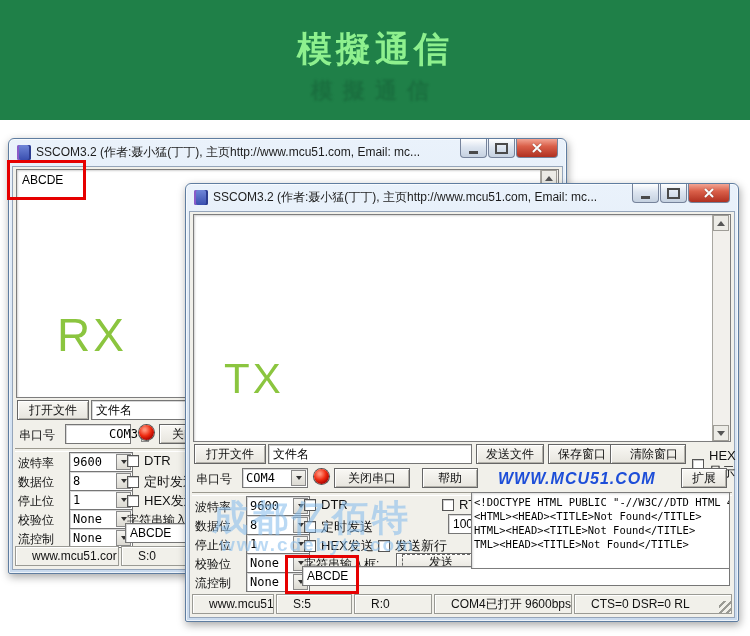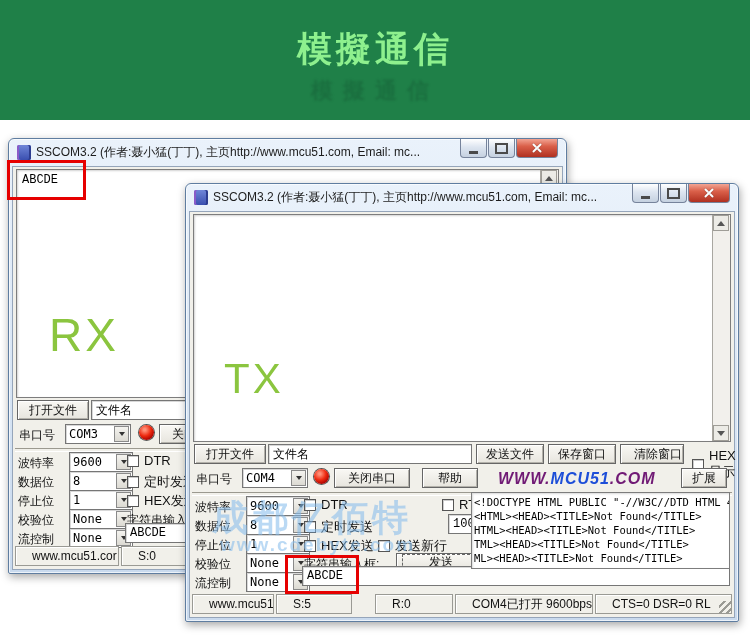--- a/index.html
+++ b/index.html
@@ -25,21 +25,21 @@
   .cap.close{width:42px;background:linear-gradient(#f2a493,#da604a 40%,#b03020);}
   .glyph-min{width:9px;height:3px;background:#4a4a4a;margin-top:8px;}
   .glyph-max{width:9px;height:7px;border:2px solid #4a4a4a;}
   .xwrap{position:relative;width:12px;height:12px;}
   .xbar{position:absolute;left:0;top:5px;width:12px;height:2px;background:#fff;border-radius:1px;box-shadow:0 0 1px rgba(0,0,0,.5);}
   .xbar.a{transform:rotate(45deg);} .xbar.b{transform:rotate(-45deg);}
   .client{left:3px;right:3px;top:27px;bottom:3px;background:#f1f0ea;border:1px solid #95a5ba;}
   
   .recv{background:#fff;border:1px solid #7d7d7d;box-shadow:inset 1px 1px 2px rgba(0,0,0,.18);}
   .bigmark{font-size:46px;color:#8bc53f;letter-spacing:3px;}
-  .mono{font-family:Liberation Mono, monospace;}
+  .mono{font-family:Liberation Sans, sans-serif;}
   .btn{height:20px;background:linear-gradient(#f9f8f4,#e7e5de);border:1px solid #666;
     box-shadow:inset 1px 1px 0 #fff, inset -1px -1px 0 #b3b1aa;display:flex;align-items:center;justify-content:center;
     font-size:12px;color:#111;box-sizing:border-box;}
   .edit{height:20px;background:#fff;border:1px solid #767676;box-shadow:inset 1px 1px 0 #d8d8d8;
     display:flex;align-items:center;padding:0 4px;font-size:12px;box-sizing:border-box;}
   .combo{height:20px;background:#fff;border:1px solid #767676;box-shadow:inset 1px 1px 0 #d8d8d8;
     display:flex;align-items:center;box-sizing:border-box;}
   .combo-text{flex:1;padding:0 3px;font-size:12px;font-family:"DejaVu Sans Mono",monospace;}
   .combo-btn{width:15px;height:16px;margin-right:1px;background:linear-gradient(#f4f3ef,#dcdad3);
     border:1px solid #8a8a8a;display:flex;align-items:center;justify-content:center;box-sizing:border-box;}
@@ -53,21 +53,21 @@
   .divider{height:2px;border-top:1px solid #9b998f;border-bottom:1px solid #ffffff;}
   .lbl{font-size:12px;color:#111;white-space:nowrap;}
   .statusbar{display:flex;gap:2px;}
   .spanel{height:20px;background:#f1f0ea;border:1px solid #9a9a94;box-shadow:inset 1px 1px 0 #fff;
     display:flex;align-items:center;padding:0 16px;font-size:12px;color:#111;box-sizing:border-box;white-space:nowrap;overflow:hidden;}
   .scroll{background:#f2f0ec;border-left:1px solid #a9a7a1;}
   .sb-btn{height:16px;background:#ecebe6;border:1px solid #9f9d97;display:flex;align-items:center;justify-content:center;box-sizing:border-box;}
   .term{background:#fff;border:1px solid #7d7d7d;box-shadow:inset 1px 1px 2px rgba(0,0,0,.15);
     font-family:"DejaVu Sans Mono",monospace;font-size:10.5px;line-height:14px;padding:2px 2px;overflow:hidden;white-space:nowrap;color:#000;}
   .brand{font-size:16px;font-weight:bold;font-style:italic;letter-spacing:1px;white-space:nowrap;}
-  .brand .b1,.brand .b3{color:#701a75;} .brand .b2{color:#1d4ed8;}
+  .brand .b1,.brand .b3{color:#1d4ed8;} .brand .b2{color:#1d4ed8;}
   .sendbtn{padding:1px;}
   .send-inner{border:1px dashed #666;padding:0 26px;font-size:12px;line-height:14px;}
   .redbox{border:3px solid #e60000;z-index:60;}
   .wmark{color:rgba(130,185,235,.55);font-weight:bold;pointer-events:none;z-index:5;white-space:nowrap;}
 </style>
 </head>
 <body>
 
 <div class="abs banner">
   <div class="abs banner-ghost">模擬通信</div>
@@ -90,36 +90,36 @@
         <div class="xwrap">
           <span class="xbar a"></span>
           <span class="xbar b"></span>
         </div>
       </div>
   </div>
   <div class="abs client">
 
     <div class="abs recv" style="left:3px;top:2px;right:3px;height:227px;">
       <div class="abs mono" style="left:5px;top:3px;font-size:12px;">ABCDE</div>
-      <div class="abs bigmark" style="left:32px;top:138px;">RX</div>
+      <div class="abs bigmark" style="left:40px;top:138px;">RX</div>
       <div class="abs scroll" style="right:0;top:0;bottom:0;width:17px;">
         <div class="sb-btn" style="width:16px;">
             <div class="tri-up"></div>
           </div>
         <div class="sb-btn abs" style="width:16px;bottom:0;">
             <div class="tri-dn2"></div>
           </div>
       </div>
     </div>
 
     <div class="abs btn" style="left:4px;top:233px;width:72px;">打开文件</div>
     <div class="abs edit" style="left:78px;top:233px;width:204px;">文件名</div>
 
     <div class="abs lbl" style="left:6px;top:260px;">串口号</div>
-    <div class="abs combo" style="left:52px;top:257px;width:66px;">
+    <div class="abs combo" style="left:52px;top:257px;width:66px;padding-left:40px;">
       <span class="combo-text">COM3</span>
       <span class="combo-btn">
           <span class="tri-down"></span>
         </span>
     </div>
     <div class="abs led" style="left:126px;top:258px;"></div>
     <div class="abs btn" style="left:146px;top:257px;width:74px;">关闭串口</div>
     <div class="abs divider" style="left:2px;right:2px;top:281px;"></div>
 
     <div class="abs lbl" style="left:5px;top:288px;">波特率</div>
@@ -210,21 +210,21 @@
         <div class="sb-btn abs" style="width:16px;bottom:0;">
             <div class="tri-dn2"></div>
           </div>
       </div>
     </div>
 
     <div class="abs btn" style="left:4px;top:232px;width:72px;">打开文件</div>
     <div class="abs edit" style="left:78px;top:232px;width:204px;">文件名</div>
     <div class="abs btn" style="left:286px;top:232px;width:68px;">发送文件</div>
     <div class="abs btn" style="left:358px;top:232px;width:68px;">保存窗口</div>
-    <div class="abs btn" style="left:430px;top:232px;width:64px;padding-left:12px;">清除窗口</div>
+    <div class="abs btn" style="left:420px;top:232px;width:76px;padding-left:12px;">清除窗口</div>
     <div class="abs chkrow" style="left:502px;top:236px;">
         <span class="chk"></span>
         <span>HEX显示</span>
       </div>
 
     <div class="abs lbl" style="left:6px;top:259px;">串口号</div>
     <div class="abs combo" style="left:52px;top:256px;width:66px;">
       <span class="combo-text">COM4</span>
       <span class="combo-btn">
           <span class="tri-down"></span>
@@ -299,30 +299,29 @@
     <div class="abs btn sendbtn" style="left:206px;top:341px;width:90px;height:18px;">
         <span class="send-inner">发送</span>
       </div>
     <div class="abs edit mono" style="left:112px;top:354px;right:4px;">ABCDE</div>
 
     <div class="abs term" style="left:281px;top:280px;right:4px;height:71px;">
       <div>&lt;!DOCTYPE HTML PUBLIC "-//W3C//DTD HTML 4.</div>
       <div>&lt;HTML&gt;&lt;HEAD&gt;&lt;TITLE&gt;Not Found&lt;/TITLE&gt;</div>
       <div>HTML&gt;&lt;HEAD&gt;&lt;TITLE&gt;Not Found&lt;/TITLE&gt;</div>
       <div>TML&gt;&lt;HEAD&gt;&lt;TITLE&gt;Not Found&lt;/TITLE&gt;</div>
-      <div>ML&gt;&lt;HEAD&gt;&lt;TITLE&gt;Not Found&lt;/TITLE&gt;</div>
     </div>
 
     <div class="abs wmark" style="left:22px;top:282px;font-size:36px;letter-spacing:4px;">成都亿佰特</div>
     <div class="abs wmark" style="left:30px;top:322px;font-size:19px;letter-spacing:2px;">www.cdebyte.com</div>
 
     <div class="abs statusbar" style="left:2px;right:2px;bottom:3px;">
       <div class="spanel" style="width:82px;">www.mcu51.cor</div>
       <div class="spanel" style="width:76px;">S:5</div>
-      <div class="spanel" style="width:78px;margin-left:21px;">R:0</div>
+      <div class="spanel" style="width:78px;">R:0</div>
       <div class="spanel" style="width:138px;">COM4已打开  9600bps  8</div>
       <div class="spanel" style="flex:1;">CTS=0 DSR=0 RL</div>
     </div>
     <div class="abs" style="right:3px;bottom:4px;width:12px;height:12px;
       background:repeating-linear-gradient(135deg,transparent 0 3px,#9a9a94 3px 5px);"></div>
   </div>
 </div>
 
 <div class="abs redbox" style="left:7px;top:160px;width:73px;height:34px;"></div>
 <div class="abs redbox" style="left:285px;top:555px;width:68px;height:33px;"></div>

